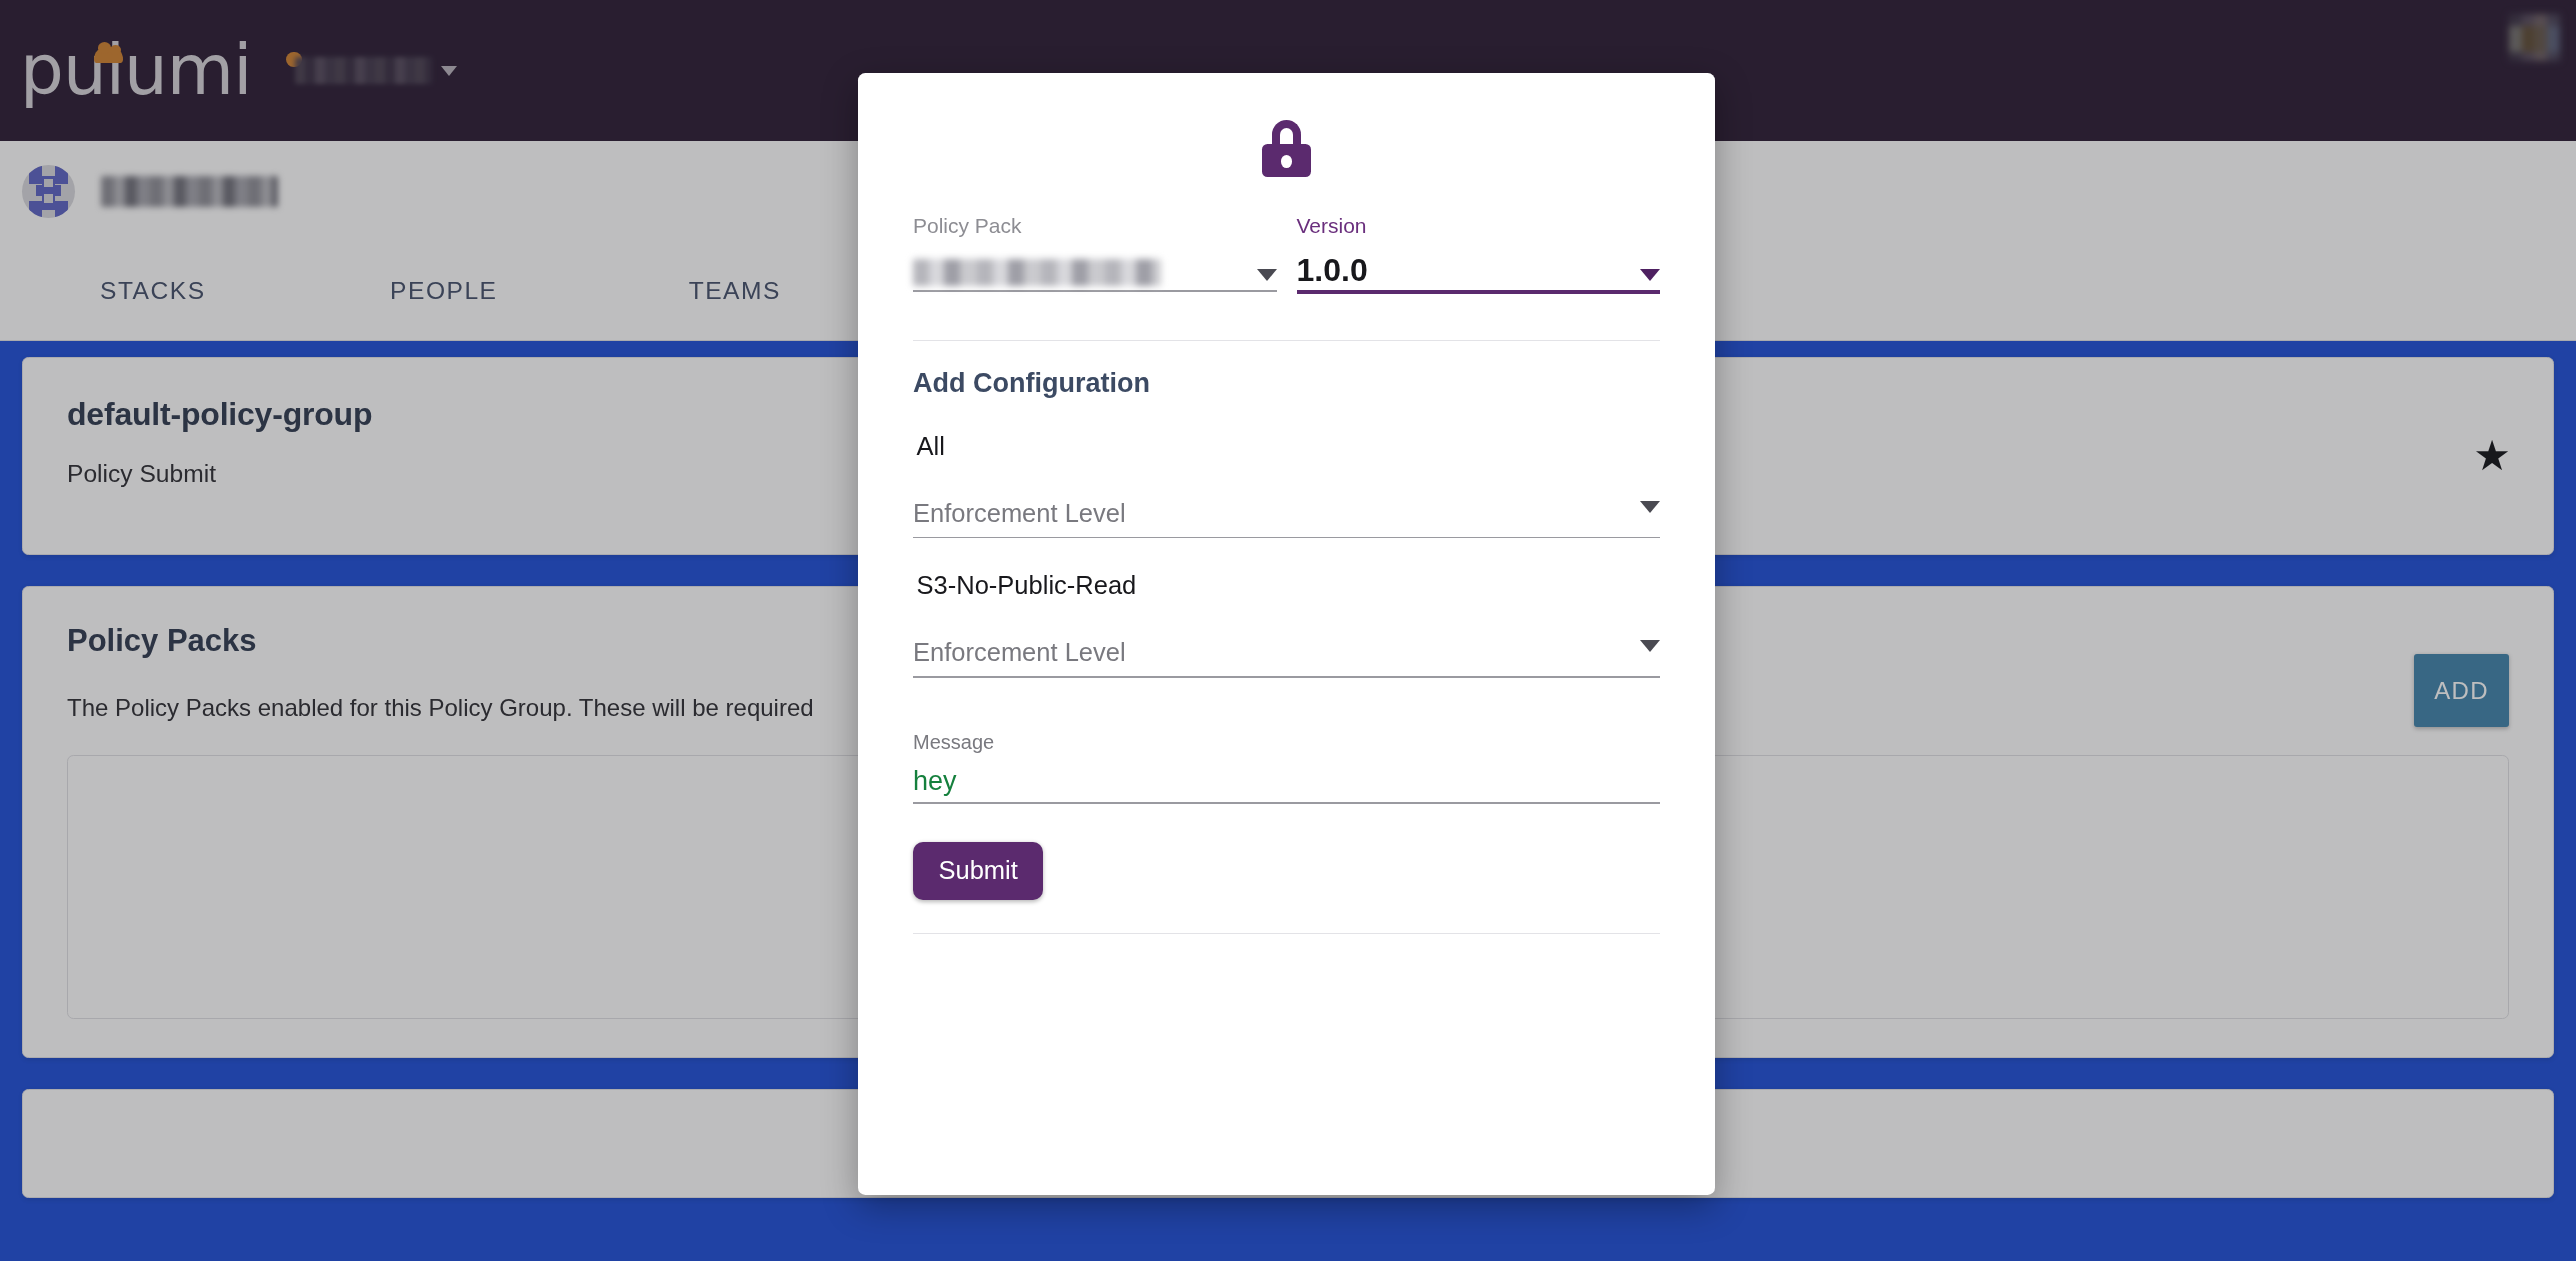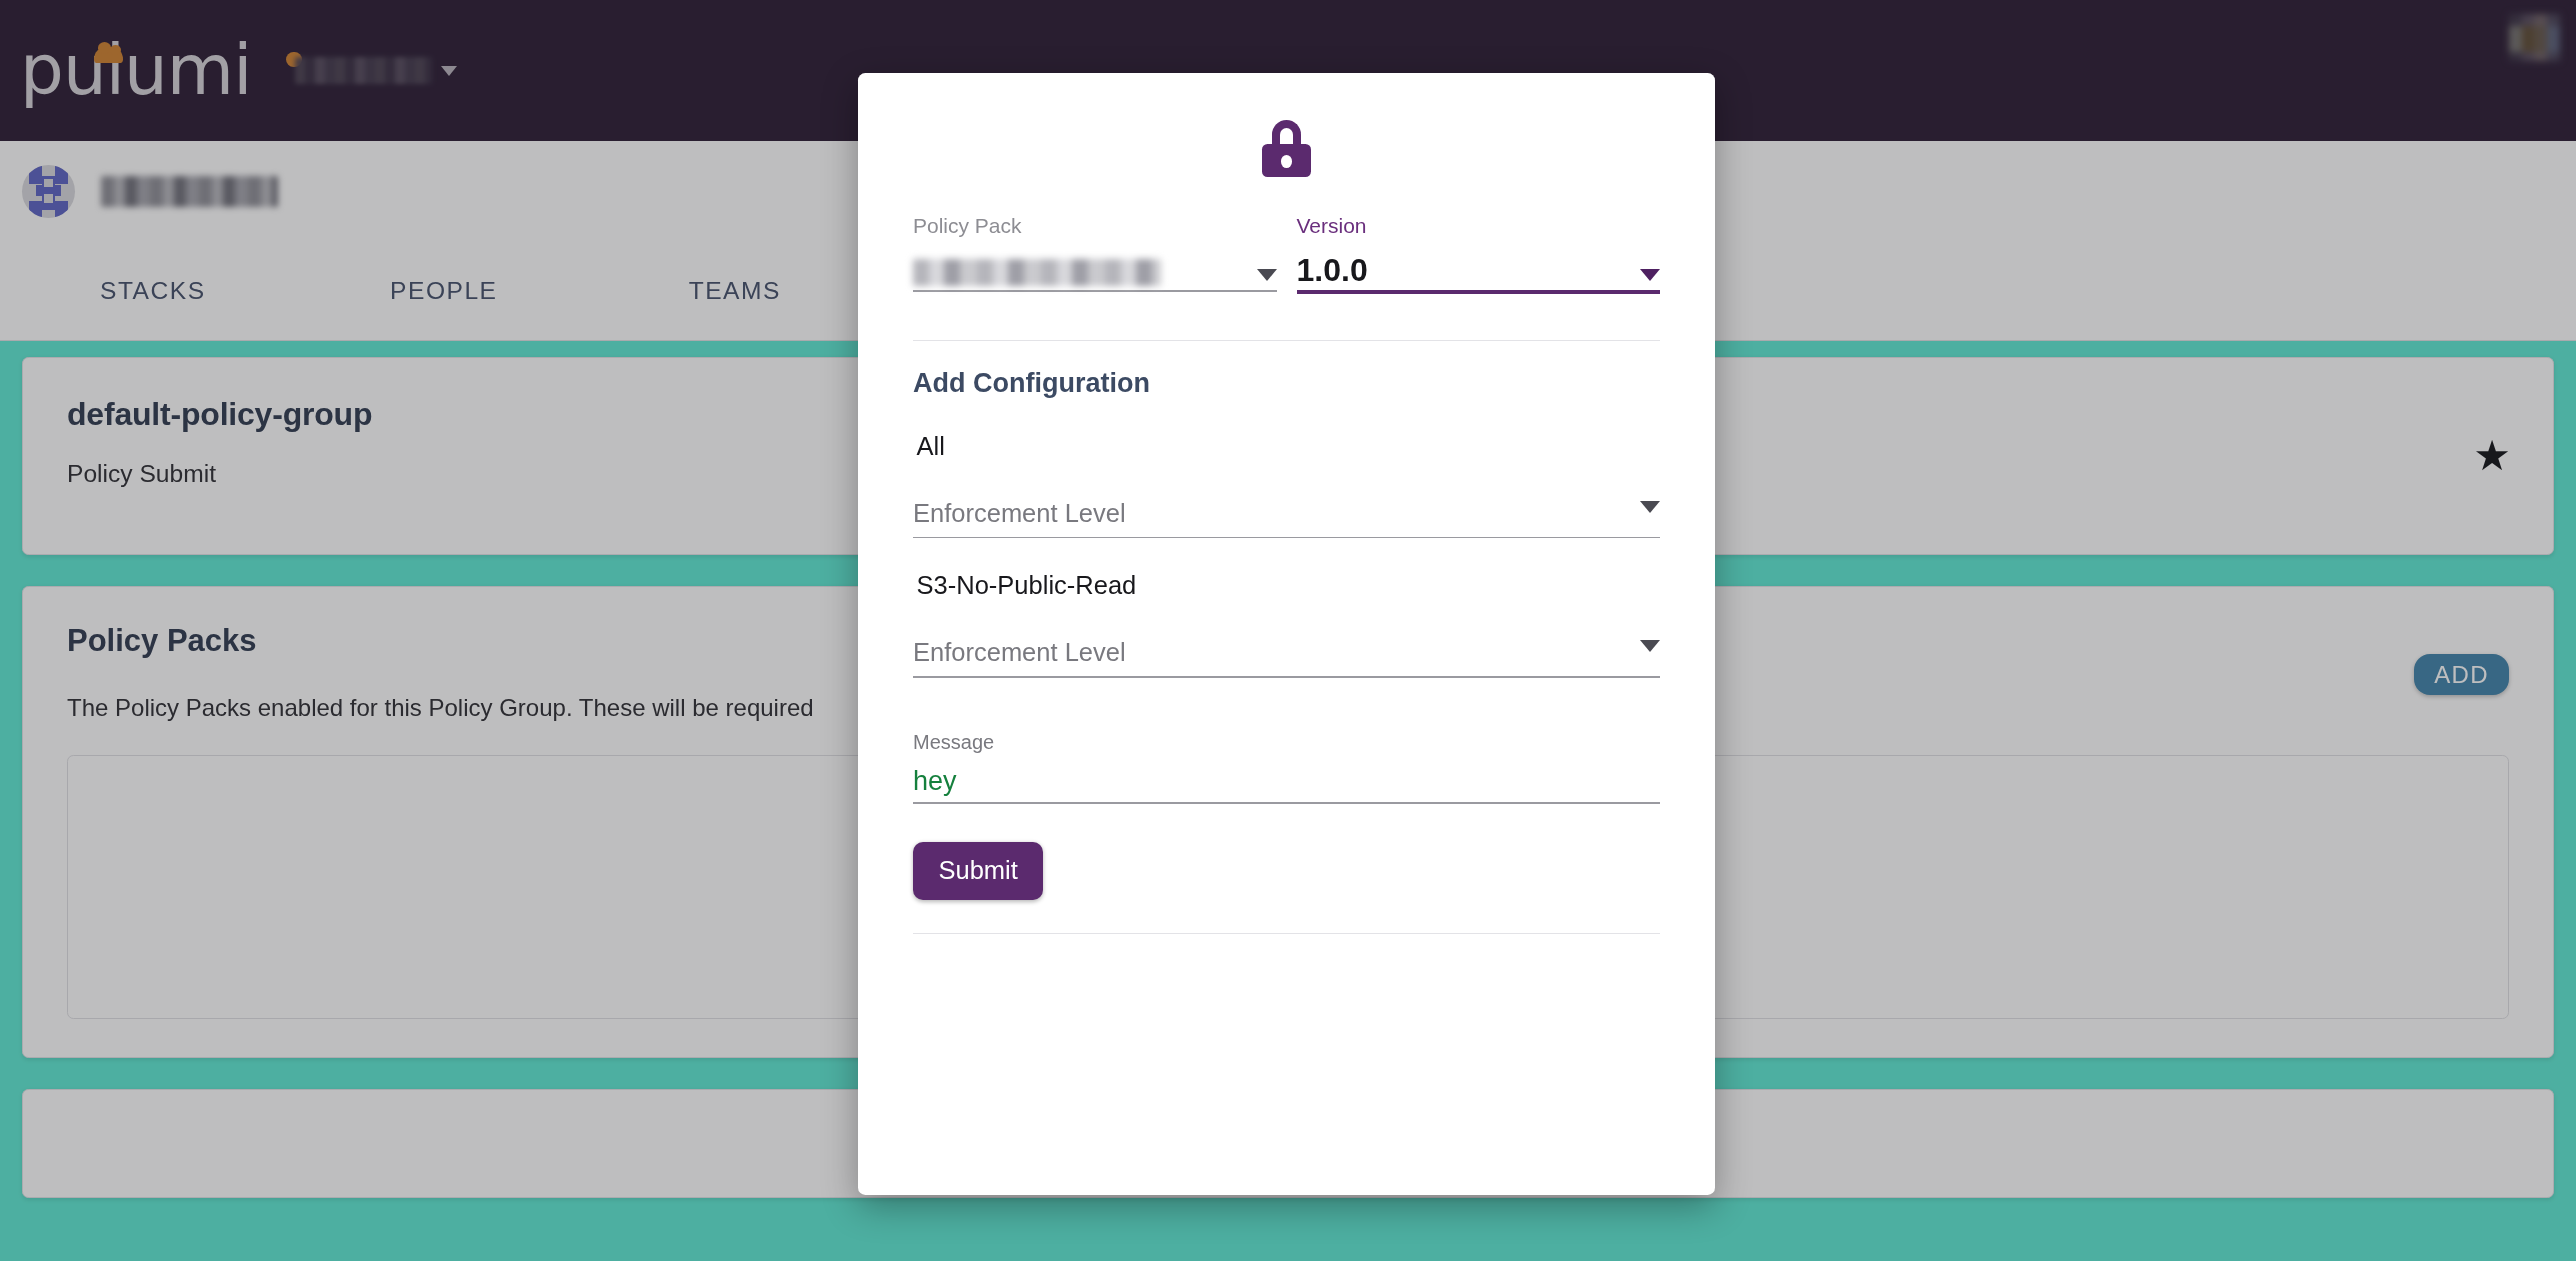--- a/index.html
+++ b/index.html
@@ -10,21 +10,21 @@
     height: 1262px;
     overflow: hidden;
     font-family: "Liberation Sans", sans-serif;
     background: #ffffff;
   }
 
   
   #page {
     position: absolute;
     inset: 0;
-    background: #5eead4;
+    background: #1d4ed8;
   }
 
   
   .topbar {
     position: absolute;
     top: 0; left: 0;
     width: 2576px;
     height: 141px;
     background: #2a1b33;
     display: flex;
@@ -227,25 +227,25 @@
   }
   .pp-desc {
     margin-top: 35px;
     font-size: 24px;
     color: #2d2d33;
     white-space: nowrap;
   }
   .add-btn {
     position: absolute;
     right: 44px; top: 67px;
-    width: 95px; height: 41px;
+    width: 95px; height: 73px;
     background: #3f83ab;
     color: #ffffff;
     border: none;
-    border-radius: 16px;
+    border-radius: 3px;
     font-size: 24px;
     letter-spacing: 1.3px;
     box-shadow: 0 1.8px 4.6px rgba(0,0,0,.25);
     font-family: "Liberation Sans", sans-serif;
     cursor: pointer;
   }
   .empty-box {
     margin-top: 33px;
     height: 264px;
     border: 0.9px solid #e0e0e4;

